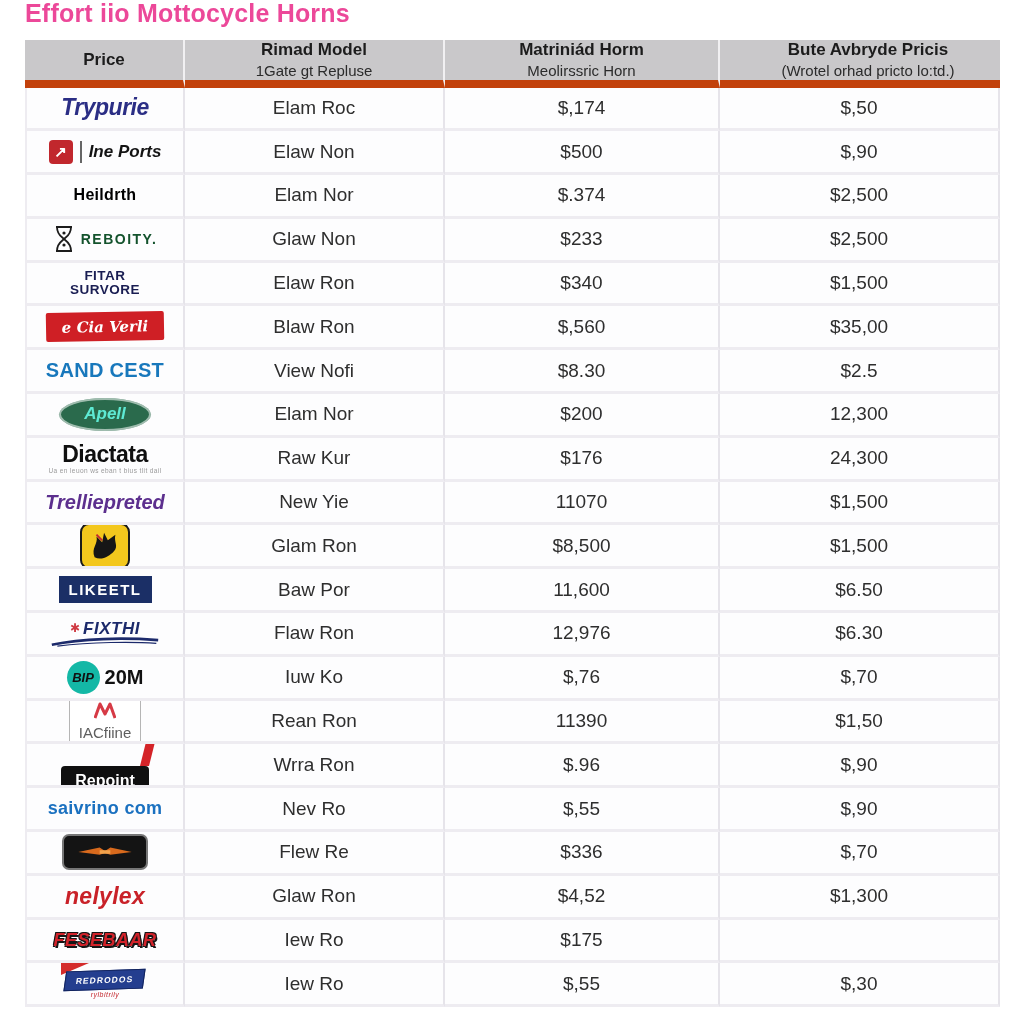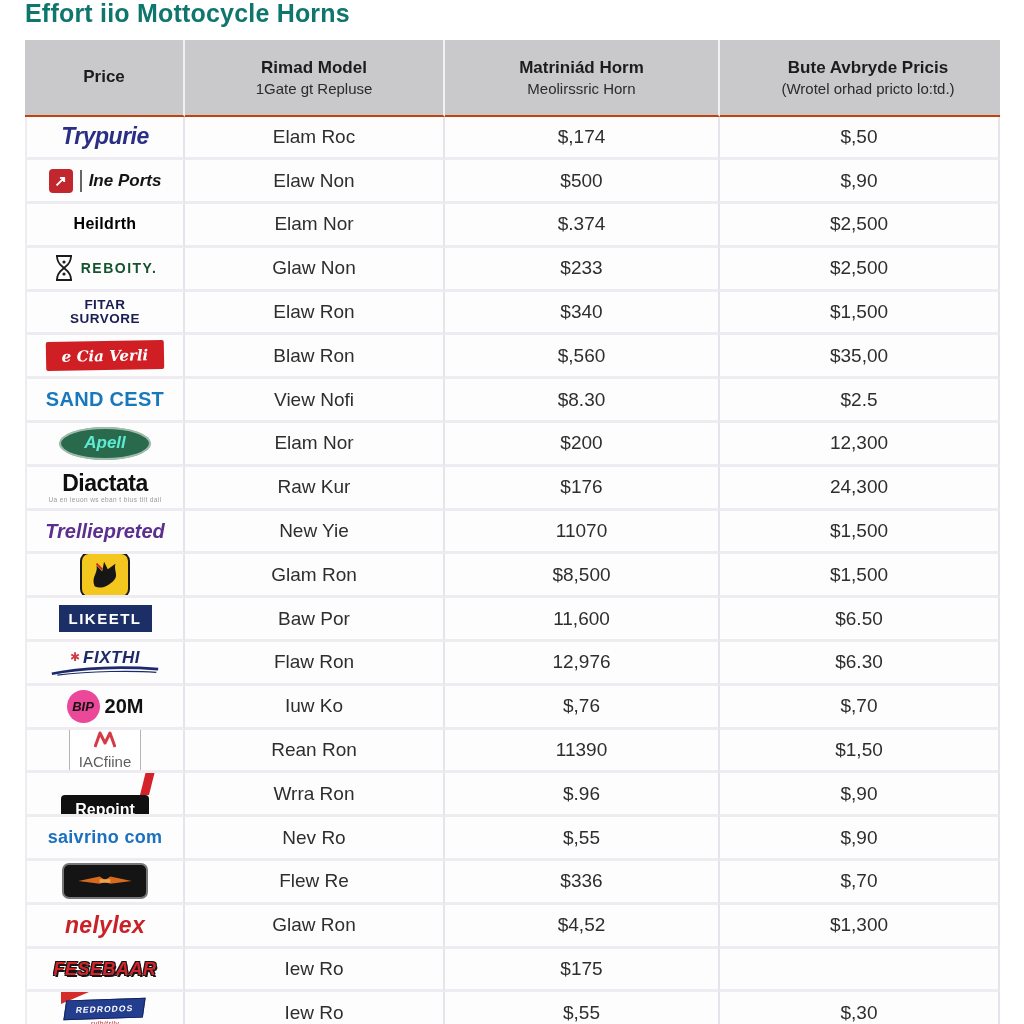--- a/index.html
+++ b/index.html
@@ -1,20 +1,20 @@
 <!DOCTYPE html>
 <html><head>
 <meta charset="utf-8">
 <style>
   html,body{margin:0;padding:0;background:#fff;}
   body{width:1024px;height:1024px;overflow:hidden;font-family:"Liberation Sans",sans-serif;}
-  .page-title{margin:0 0 0 25px;padding-top:0;font-size:25px;font-weight:800;color:#0f766e;line-height:1.1;letter-spacing:.2px;}
+  .page-title{margin:0 0 0 25px;padding-top:0;font-size:25px;font-weight:800;color:#ec4899;line-height:1.1;letter-spacing:.2px;}
   .table{margin:12px 0 0 25px;width:975px;display:grid;grid-template-columns:160px 260px 275px 280px;}
   .row{display:contents;}
-  .hcell{background:#c9c8ca;height:77px;box-sizing:border-box;display:flex;flex-direction:column;align-items:center;justify-content:center;text-align:center;border-right:2px solid #f1f0f2;border-bottom:2px solid #c2410c;}
+  .hcell{background:#c9c8ca;height:48px;box-sizing:border-box;display:flex;flex-direction:column;align-items:center;justify-content:center;text-align:center;border-right:2px solid #f1f0f2;border-bottom:8px solid #c2410c;}
   .hcell.last{border-right:none;padding-left:16px;}
   .h1{font-size:17px;font-weight:700;color:#1c1c1c;}
   .h2{font-size:15px;color:#2b2b2b;margin-top:2px;}
   .cell{height:43.8px;box-sizing:border-box;display:flex;align-items:center;justify-content:center;background:#fdfdfe;border-bottom:3px solid #eeecf1;border-right:2px solid #e6e4ea;font-size:19px;color:#2e2e2e;overflow:hidden;}
   .c1{border-left:2px solid #eeecf1;}
   
   .lg-trypurie{font-style:italic;font-weight:700;font-size:23px;color:#2b2e85;letter-spacing:-.5px;}
   .ineports{display:flex;align-items:center;gap:7px;}
   .ip-box{width:24px;height:24px;border-radius:4px;background:#c1272d;color:#fff;display:flex;align-items:center;justify-content:center;font-weight:700;font-size:15px;}
   .ip-sep{width:2px;height:22px;background:#666;}
@@ -30,21 +30,21 @@
   .dia-main{font-weight:800;font-size:23px;color:#0f0f0f;letter-spacing:-.5px;}
   .dia-tag{font-size:6.5px;color:#9a9a9a;margin-top:2px;letter-spacing:.4px;white-space:nowrap;}
   .trellie{color:#5c2f8e;font-weight:800;font-style:italic;font-size:20px;}
   .crest{width:46px;height:42px;background:#f3c71d;border:2px solid #1a1a1a;border-radius:9px;display:flex;align-items:center;justify-content:center;}
   .likeetl{background:#1b2f66;color:#fff;font-weight:800;font-size:15px;letter-spacing:1.5px;padding:5px 10px;}
   .fixthi{display:flex;flex-direction:column;align-items:center;line-height:1;}
   .fx-top{display:flex;align-items:center;gap:3px;}
   .fx-flower{color:#cf3a43;font-size:12px;}
   .fx-text{color:#1c2a6b;font-weight:800;font-style:italic;font-size:17px;letter-spacing:.5px;}
   .bip{display:flex;align-items:center;gap:5px;}
-  .bip-circle{width:33px;height:33px;border-radius:50%;background:#ec4899;display:flex;align-items:center;justify-content:center;color:#111;font-weight:800;font-style:italic;font-size:13px;}
+  .bip-circle{width:33px;height:33px;border-radius:50%;background:#14b8a6;display:flex;align-items:center;justify-content:center;color:#111;font-weight:800;font-style:italic;font-size:13px;}
   .bip-20m{font-weight:800;font-size:20px;color:#111;}
   .acfiine{display:flex;align-items:center;gap:5px;border:1px solid #b5b5b5;background:#fff;padding:3px 9px;border-radius:2px;flex-direction:column;}
   .ac-text{color:#5e5e5e;font-size:15px;}
   .repoint{display:flex;align-items:flex-end;flex-direction:column;}
   .rp-stripe{width:9px;height:32px;background:#d42328;transform:skewX(-14deg);margin-right:-4px;}
   .rp-box{background:#101010;border-radius:4px;padding:6px 14px;color:#fff;font-weight:700;font-size:16px;}
   .saivrino{color:#1b71c0;font-weight:800;font-size:18px;letter-spacing:.3px;}
   .hdbadge{width:82px;height:32px;background:#141414;border:2px solid #777;border-radius:7px;display:flex;align-items:center;justify-content:center;}
   .nelylex{color:#c92128;font-weight:800;font-style:italic;font-size:23px;letter-spacing:.3px;}
   .fesebaar{color:#d2232a;font-weight:800;font-style:italic;font-size:18px;letter-spacing:.5px;text-shadow:1.5px 1.5px 0 #161616,-1px 1px 0 #161616,1px -1px 0 #161616,-1px -1px 0 #161616;}

